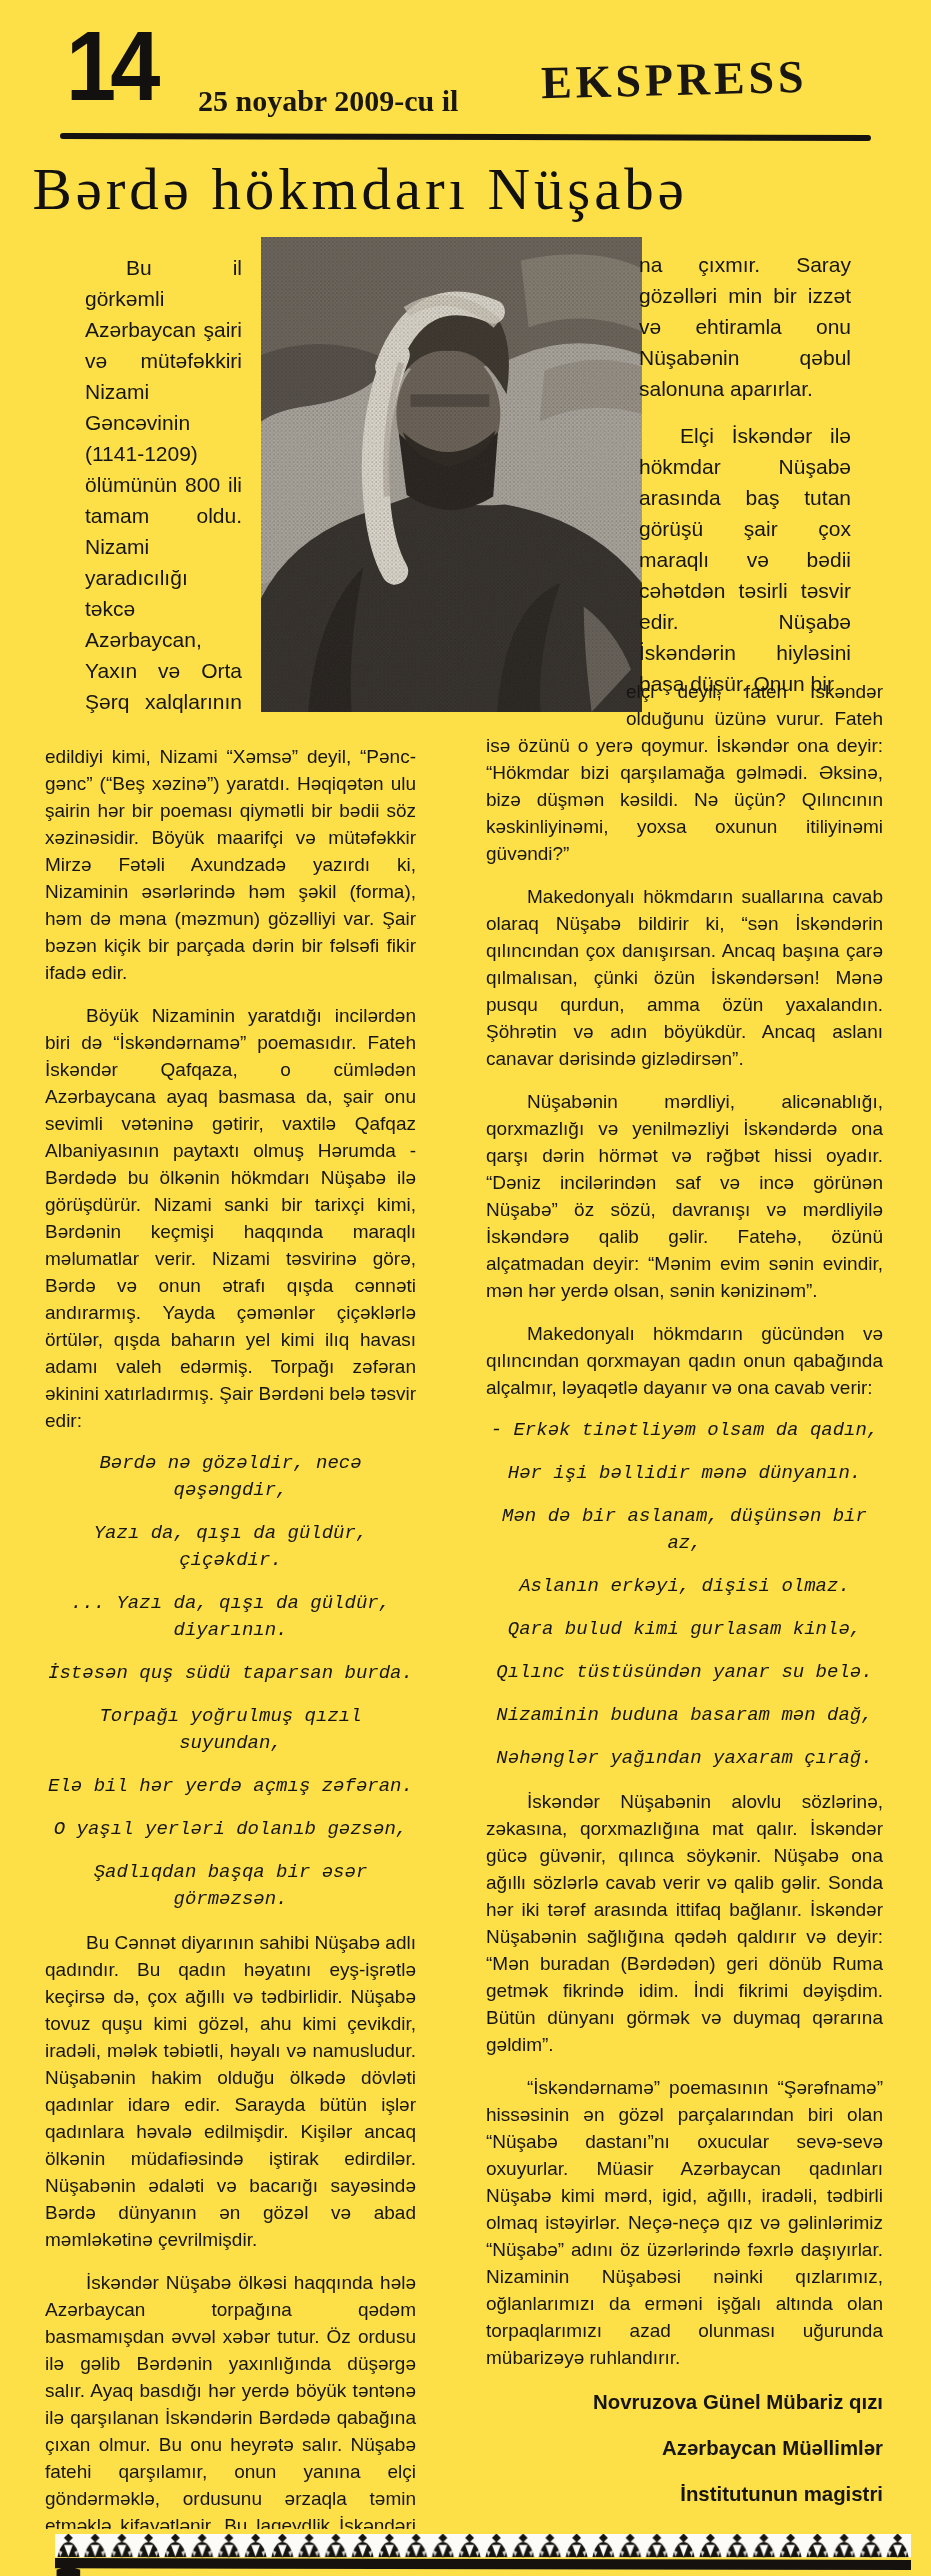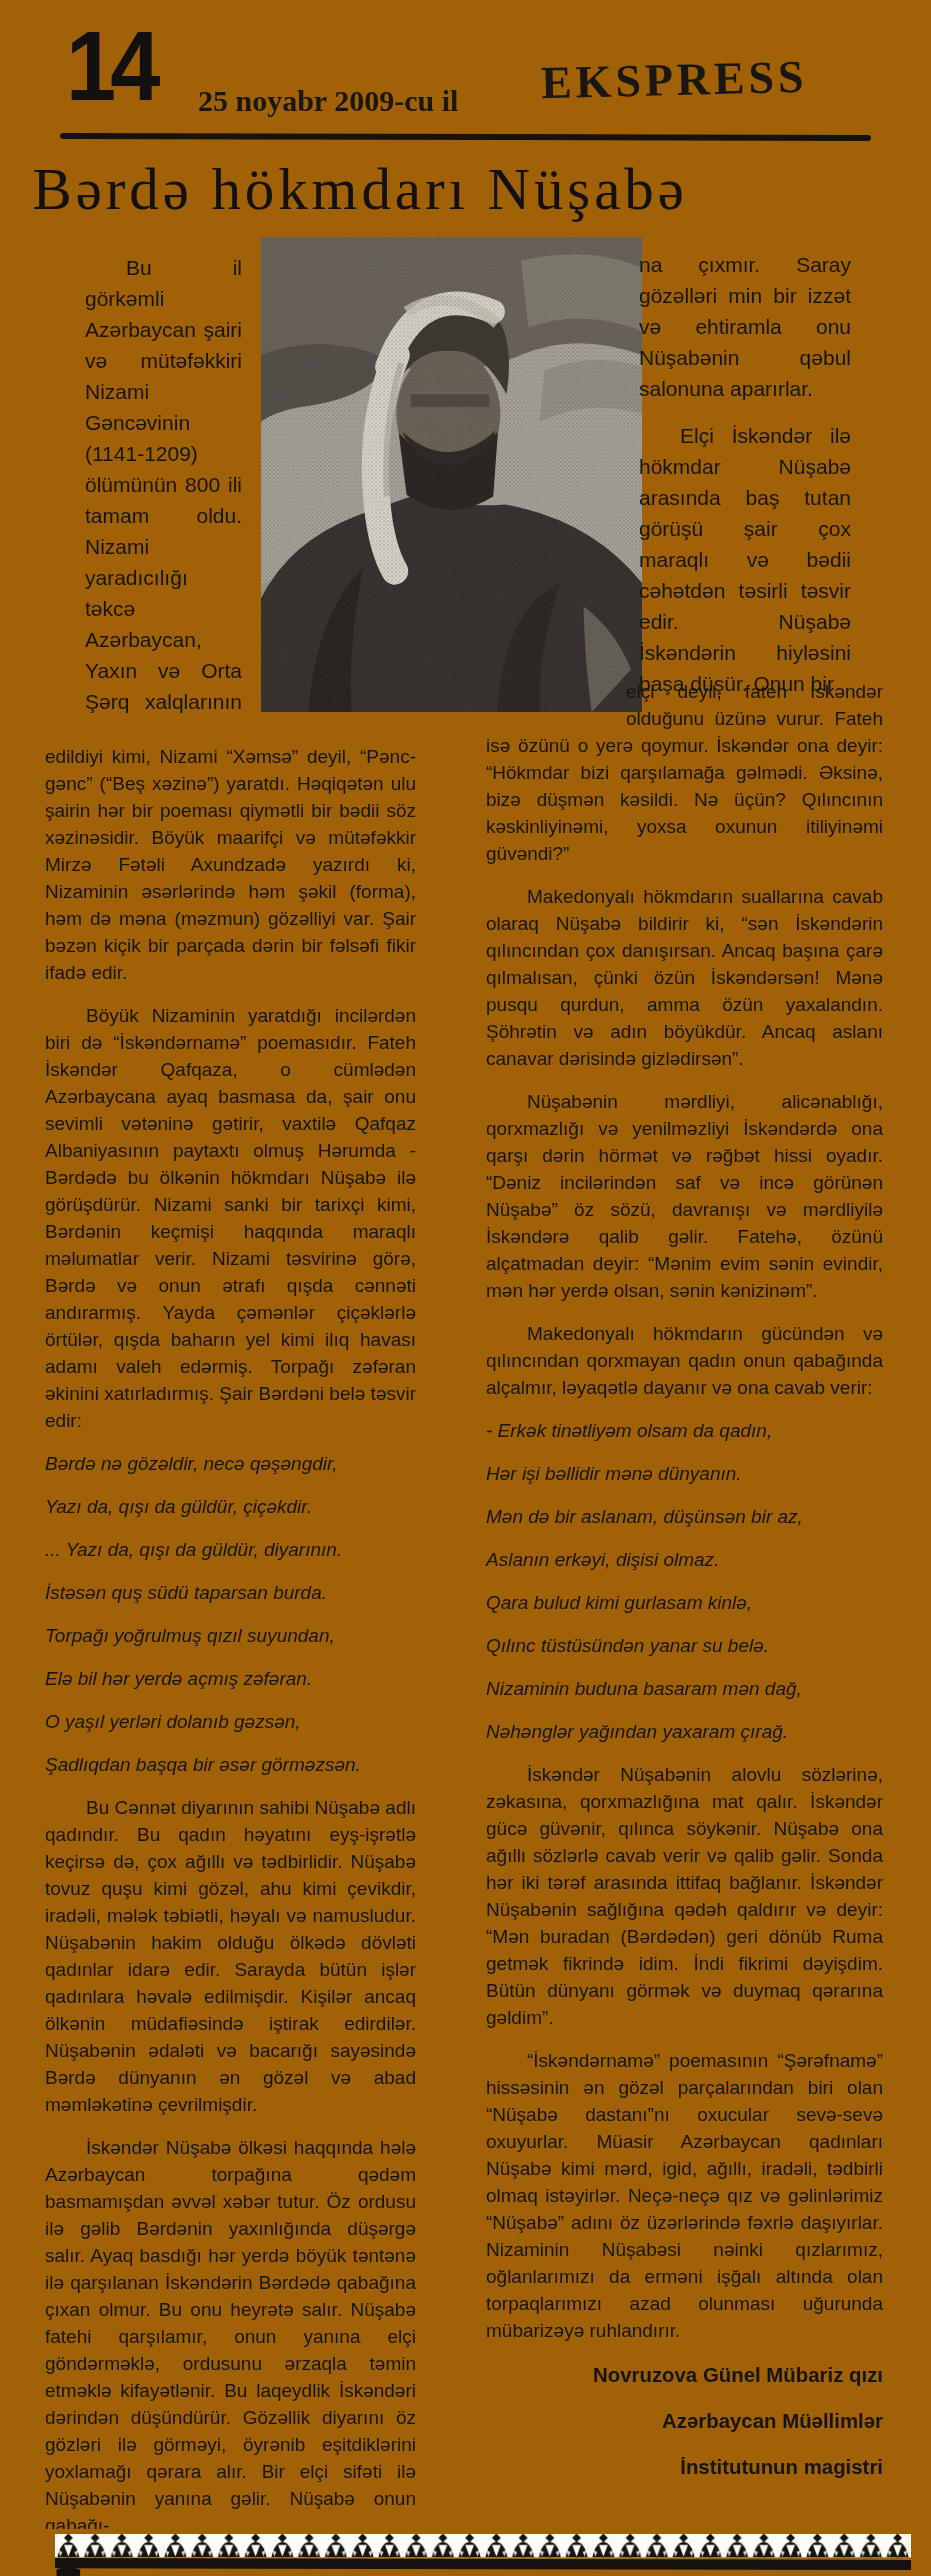--- a/index.html
+++ b/index.html
@@ -1,20 +1,20 @@
 <!DOCTYPE html>
 <html lang="az" style="font-size:12.6px"><head>
 <meta charset="utf-8">
 <style>
   html,body{margin:0;padding:0;background:#e8e6e1;}
   .page{
     position:relative;
     width:931px;height:2576px;
     margin:0 auto;
-    background:#a16207;
+    background:#fde047;
     color:#161412;
     font-family:"Liberation Sans", sans-serif;
     overflow:hidden;
   }
   
   .pagenum{
     position:absolute;left:66px;top:17.3px;
     font-family:"Liberation Sans", sans-serif;
     font-weight:900;font-size:98px;line-height:1;
     letter-spacing:-6.3px;transform:scaleX(.92);transform-origin:left top;
@@ -39,21 +39,21 @@
     position:absolute;left:20.4px;top:145px;width:896px;margin:12px;
     font-family:"Liberation Serif", serif;
     font-weight:400;font-size:59px;line-height:1.1;
     letter-spacing:3.9px;white-space:nowrap;color:#131110;
   }
   
   .col{position:absolute;text-align:justify;color:#171511;}
   .col p{margin:16px;}
   .b-p{text-indent:41px;}
   .b-pc{text-indent:0;}
-  .b-poem{font-style:italic;text-align:left;text-indent:0;}
+  .b-poem{font-style:italic;text-align:center;text-indent:0;font-family:Liberation Mono, monospace;}
   .b-by{font-weight:bold;text-align:right;text-indent:0;font-size:20.4px;line-height:30px;}
   .narrow-left{left:69px;top:236px;width:189px;height:489px;
     font-size:21px;line-height:31px;overflow:hidden;}
   .narrow-right{left:623px;top:233px;width:244px;height:492px;
     font-size:21px;line-height:31px;overflow:hidden;}
   .left-main{left:29px;top:727px;width:403px;height:1802px;
     font-size:19px;line-height:27px;overflow:hidden;}
   .right-main{left:470px;top:662px;width:429px;height:1868px;
     font-size:19px;line-height:27px;overflow:hidden;}
   .float-spacer{float:left;width:156px;height:28px;}

